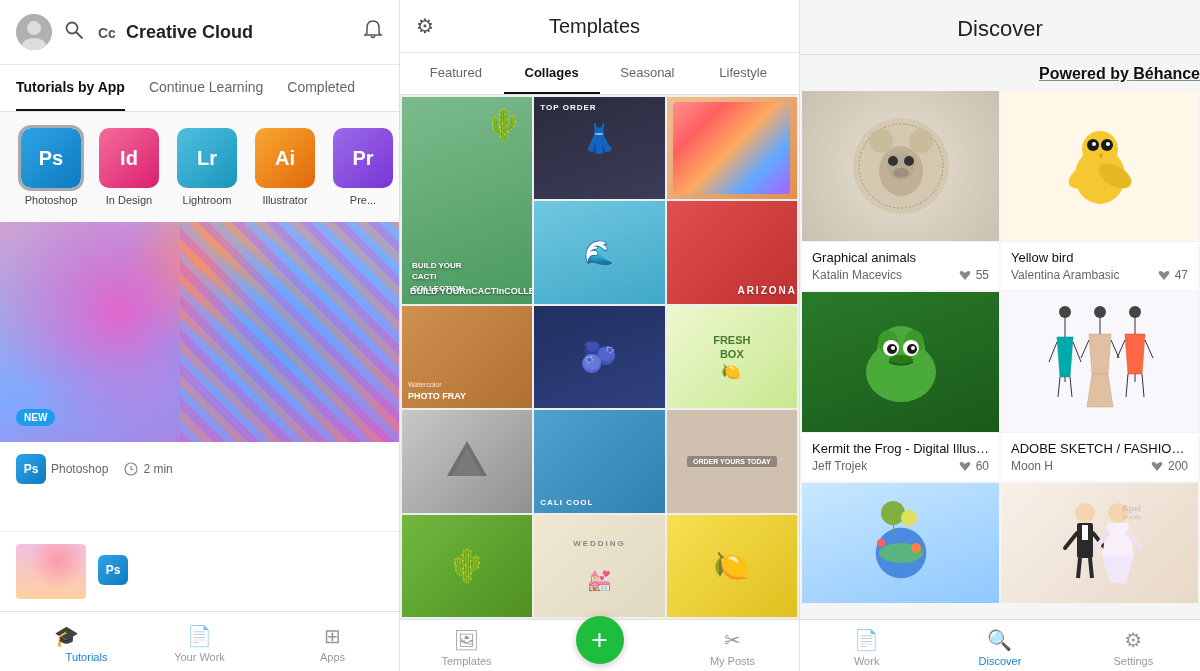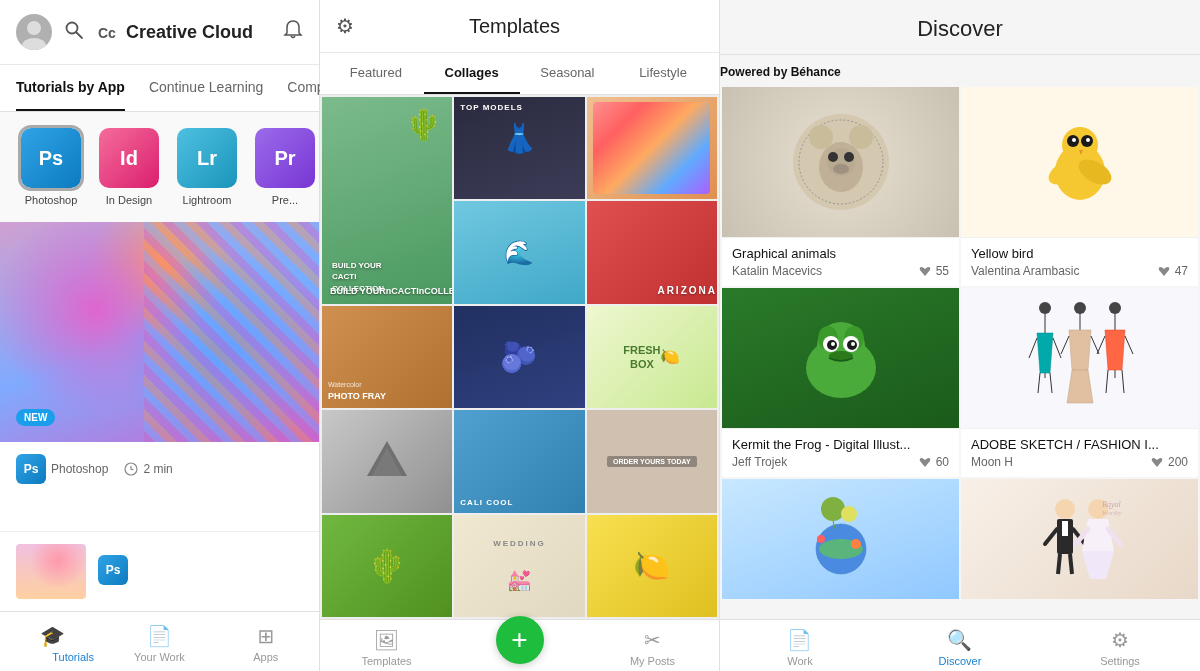--- a/index.html
+++ b/index.html
@@ -8,21 +8,21 @@
       height: 671px;
       display: flex;
       flex-direction: row;
       font-family: -apple-system, BlinkMacSystemFont, 'Segoe UI', Arial, sans-serif;
       overflow: hidden;
       background: #f5f5f5;
     }
 
     
     .left-panel {
-      width: 320px;
+      width: 400px;
       height: 671px;
       background: #fff;
       display: flex;
       flex-direction: column;
       border-right: 1px solid #e0e0e0;
     }
 
     .left-header {
       display: flex;
       align-items: center;
@@ -436,24 +436,25 @@
     }
 
     .right-content {
       flex: 1;
       overflow-y: auto;
       padding: 0;
       background: #f5f5f5;
     }
 
     .discover-powered {
-      text-align: left;
-      font-size: 12px;
+      text-align: right;
+      font-size: 16px;
       color: #888;
       padding: 10px 0 8px;
+      text-decoration: underline;
     }
 
     .discover-powered span {
       font-weight: 700;
       color: #111;
     }
 
     .discover-grid {
       display: grid;
       grid-template-columns: 1fr 1fr;
@@ -611,20 +612,24 @@
     </div>
     <div class="app-icon-item">
       <div class="app-icon-box id-color">Id</div>
       <span class="app-icon-label">In Design</span>
     </div>
     <div class="app-icon-item">
       <div class="app-icon-box lr-color">Lr</div>
       <span class="app-icon-label">Lightroom</span>
     </div>
     <div class="app-icon-item">
+      <div class="app-icon-box ai-color">Ai</div>
+      <span class="app-icon-label">Illustrator</span>
+    </div>
+    <div class="app-icon-item">
       <div class="app-icon-box pre-color">Pr</div>
       <span class="app-icon-label">Pre...</span>
     </div>
   </div>
 
   <div class="tutorial-card">
     <div class="tutorial-card-image">
       <div class="tutorial-card-image-inner">
         <div class="cubes-overlay"></div>
       </div>
@@ -692,41 +697,41 @@
 
   <div class="templates-grid">
 
     <div class="template-item tmpl-cactus" style="grid-row: span 2; background: linear-gradient(160deg,#7cbb8c,#4a9960); position:relative;">
       <div style="padding:10px; display:flex; flex-direction:column; height:100%; justify-content:flex-end;">
         <div style="font-size:8px; font-weight:800; color:#fff; text-shadow:0 1px 3px rgba(0,0,0,0.5); line-height:1.4;">BUILD YOUR<br>CACTI<br>COLLECTION</div>
       </div>
       <div style="position:absolute; top:10px; right:10px; font-size:30px;">🌵</div>
     </div>
     <div class="template-item" style="background: linear-gradient(160deg,#2a2a3e,#3c3c58); min-height:80px; position:relative; overflow:hidden;">
-      <div style="padding:6px; font-size:8px; font-weight:700; color:#fff; letter-spacing:1px;">TOP MODELS</div>
+      <div style="padding:6px; font-size:8px; font-weight:700; color:#fff; letter-spacing:1px;">TOP ORDER</div>
       <div style="font-size:28px; text-align:center; margin-top:4px;">👗</div>
     </div>
     <div class="template-item" style="background: linear-gradient(135deg,#f0c090,#e09050); min-height:80px; display:flex; align-items:center; justify-content:center;">
       <div style="width:90%; height:90%; background: linear-gradient(135deg, #ff9090 0%, #ff6060 25%, #ffaa60 50%, #60aaff 75%, #aa60ff 100%); border-radius:4px;"></div>
     </div>
 
     <div class="template-item" style="background: linear-gradient(160deg,#70c8e0,#40a8c8); min-height:80px; display:flex; align-items:center; justify-content:center;">
       <div style="font-size:24px;">🌊</div>
     </div>
     <div class="template-item" style="background: linear-gradient(135deg,#e05050,#c03030); min-height:80px; display:flex; align-items:flex-end; justify-content:flex-end; flex-direction:column; padding-bottom:8px;">
       <div style="font-size:10px; font-weight:800; color:#fff; letter-spacing:2px; text-shadow:0 1px 2px rgba(0,0,0,0.4);">ARIZONA</div>
     </div>
 
     <div class="template-item" style="background: linear-gradient(135deg,#d09050,#b07030); min-height:80px; padding:6px; display:flex; flex-direction:column; justify-content:flex-end;">
       <div style="font-size:7px; color:rgba(255,255,255,0.8); line-height:1.4;">Watercolor<br><span style="font-size:9px; font-weight:700; color:#fff;">PHOTO FRAY</span></div>
     </div>
     <div class="template-item" style="background: linear-gradient(160deg,#203060,#304080); min-height:80px; display:flex; align-items:center; justify-content:center;">
       <div style="font-size:30px;">🫐</div>
     </div>
-    <div class="template-item" style="background: linear-gradient(135deg,#eef8d0,#c8e890); min-height:80px; display:flex; align-items:center; justify-content:center; padding:16px;">
+    <div class="template-item" style="background: linear-gradient(135deg,#eef8d0,#c8e890); min-height:80px; display:flex; flex-direction:column; align-items:center; justify-content:center; padding:16px;">
       <div style="font-size:11px; font-weight:800; color:#4a7a30; line-height:1.3; text-align:center;">FRESH<br>BOX</div>
       <div style="font-size:16px;">🍋</div>
     </div>
 
     <div class="template-item" style="background: linear-gradient(135deg,#c8c8c8,#909090); min-height:80px; display:flex; align-items:center; justify-content:center;">
       <svg width="50" height="50" viewBox="0 0 50 50">
         <polygon points="25,5 45,40 5,40" fill="#606060" opacity="0.8"></polygon>
         <polygon points="25,12 40,40 10,40" fill="#808080" opacity="0.6"></polygon>
       </svg>
     </div>

